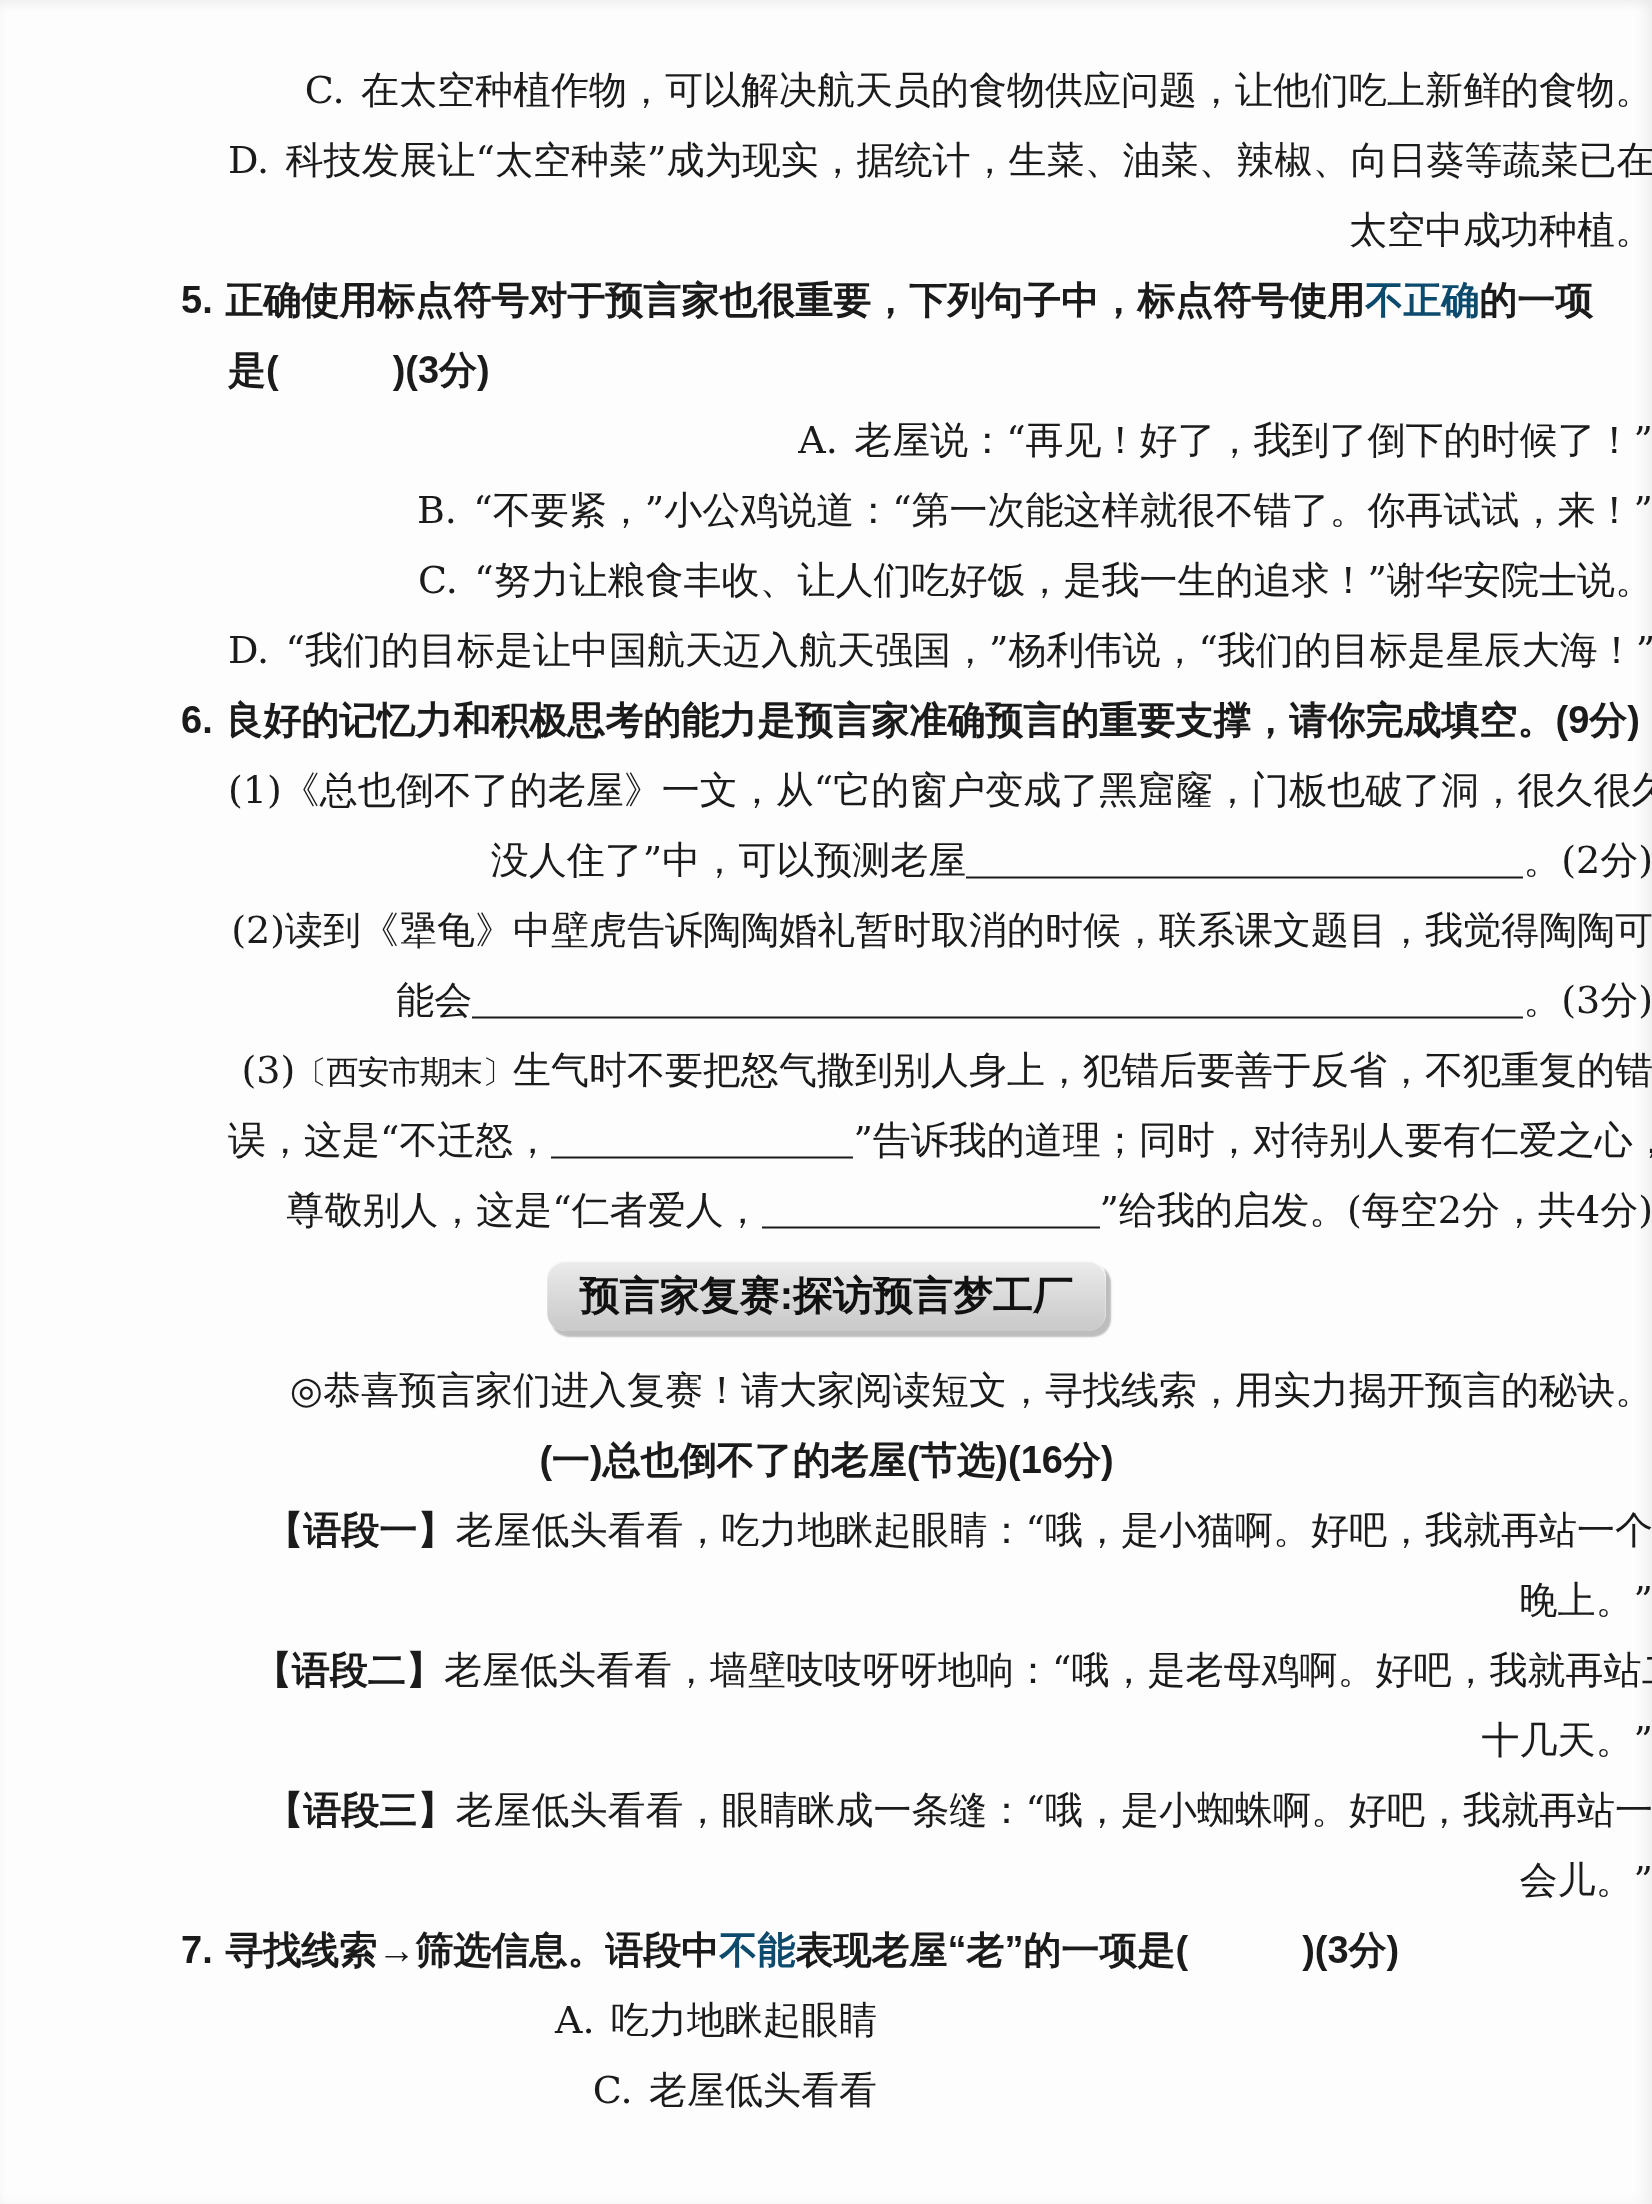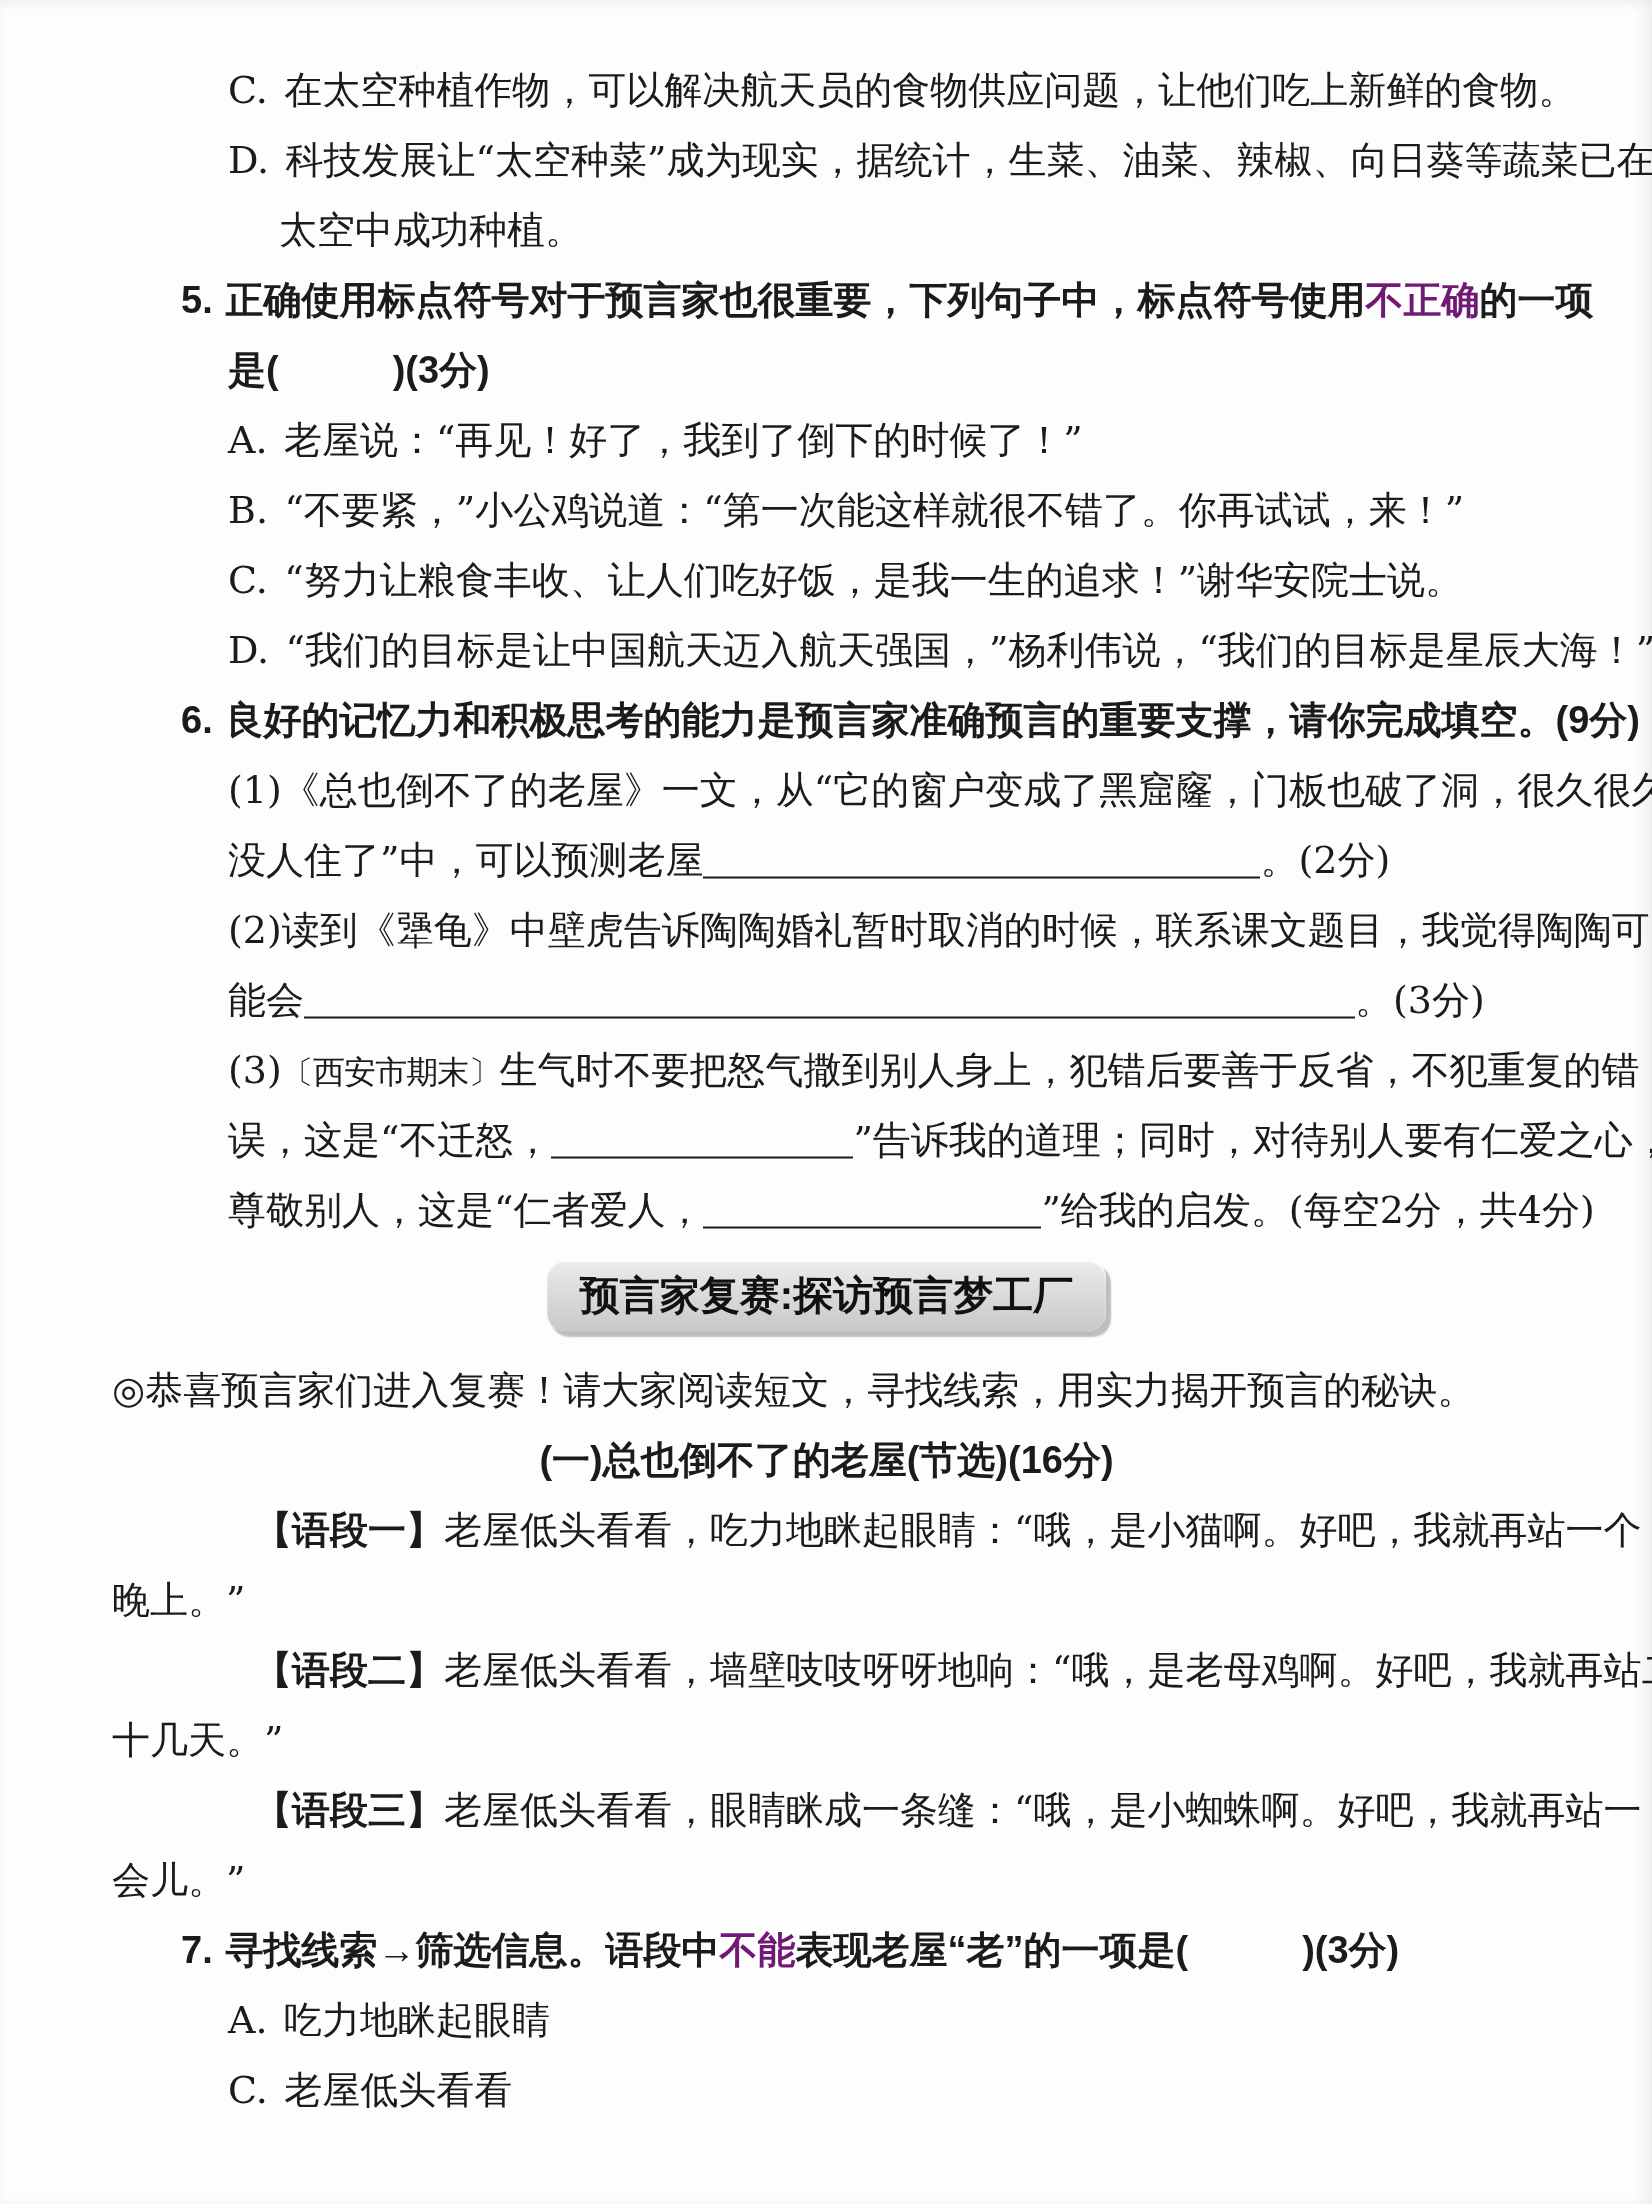--- a/index.html
+++ b/index.html
@@ -11,30 +11,30 @@
     padding-top:55px;
     overflow:hidden;
     color:#1b1b1b;
     font-family:"DejaVu Serif","Liberation Serif",serif;
   }
   .ln{
     height:70px;line-height:70px;
     font-size:38px;
     white-space:nowrap;
   }
-  .serif{font-family:"DejaVu Serif","Liberation Serif",serif;}
+  .serif{font-family:"DejaVu Serif","Liberation Serif",serif;text-align:right;}
   .stem{font-family:"Liberation Sans","DejaVu Sans",sans-serif;font-weight:700;}
   .qnum{font-family:"Liberation Sans","DejaVu Sans",sans-serif;font-weight:700;margin-right:12.8px;}
   .optlabel{margin-right:16.4px;}
   .m-stem{margin-left:181px;}
   .m-opt{margin-left:228px;}
   .m-optwrap{margin-left:279px;}
   .m-body{margin-left:112px;}
   .m-para{margin-left:254px;}
-  .gray{color:#701a75;}
+  .gray{color:#0c4a6e;}
   .blank{
     display:inline-block;
     border-bottom:2.7px solid #1b1b1b;
     height:9.1px;
     transform:translateY(5.5px);
   }
   .src-tag{font-size:32px;letter-spacing:-0.9px;}
   .badge-row{text-align:center;height:88px;margin-top:14.6px;margin-bottom:7.3px;}
   .badge{
     display:inline-block;

